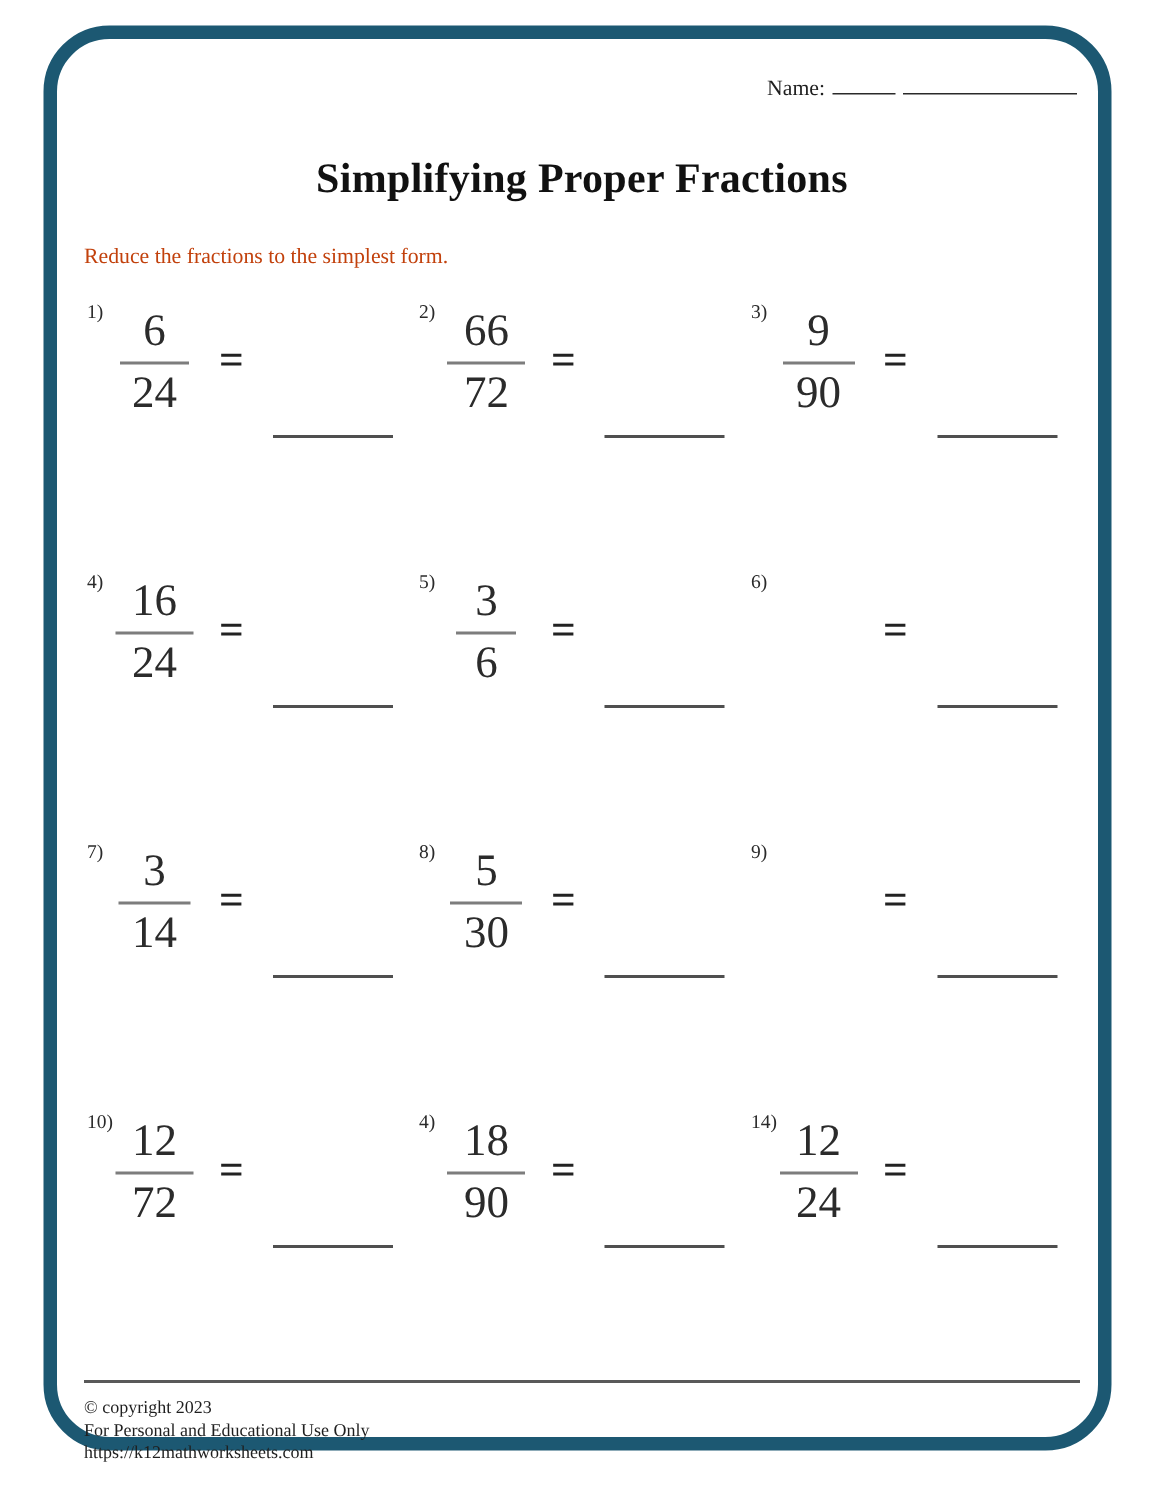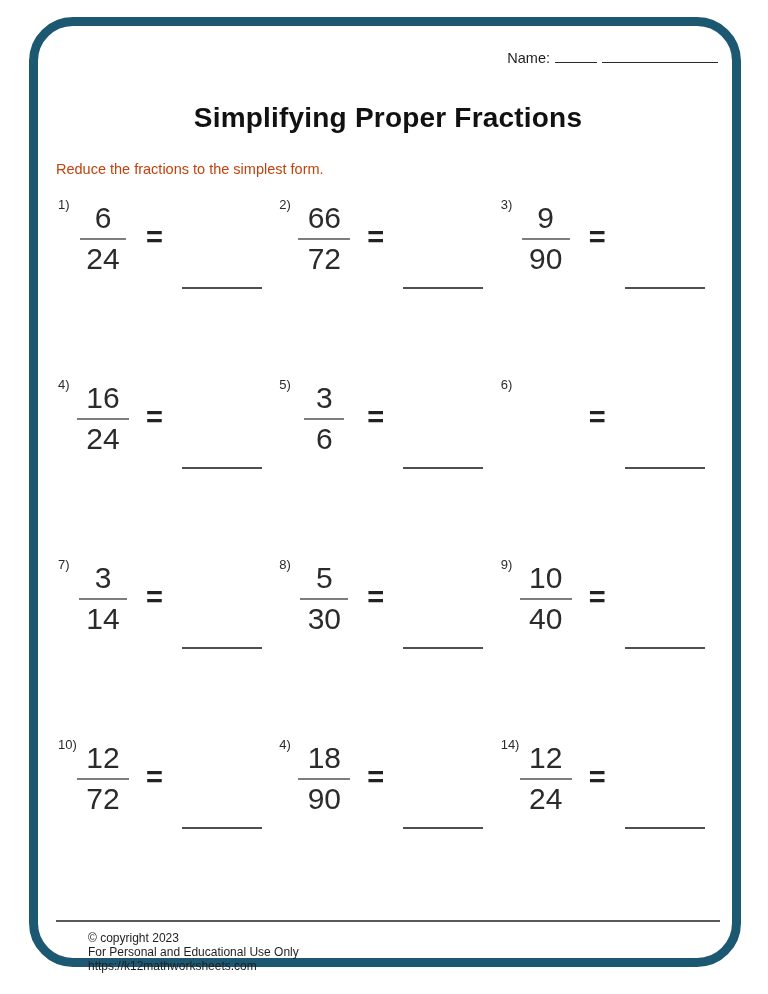--- a/index.html
+++ b/index.html
@@ -4,20 +4,21 @@
 <style>
   * { margin:0; padding:0; box-sizing:border-box; }
   html,body { background:#ffffff; }
   body { font-family:"Liberation Sans", sans-serif; color:#222; }
 
   .sheet {
     position:relative;
     width:768px; height:994px;
     background:#ffffff;
     overflow:hidden;
+    font-family:Liberation Serif, serif;
   }
 
   .frame {
     position:absolute;
     left:29px; top:17px; right:27px; bottom:27px;
     border:9px solid #1c5872;
     border-radius:44px;
     pointer-events:none;
   }
 
@@ -98,21 +99,21 @@
     left:56px; right:48px; top:920px;
     border-top:2px solid #595959;
     padding-top:9px;
     display:flex;
     justify-content:space-between;
     align-items:baseline;
     font-size:12px;
     color:#1f1f1f;
     flex-direction:column;
   }
-  .footer .center { flex:1; text-align:center;margin-left:32px; }
+  .footer .center { flex:1; text-align:center; }
   .footer .left, .footer .right { white-space:nowrap; }
 </style>
 </head>
 <body>
 
 <div class="sheet">
   <div class="frame" style="border-color: rgb(28, 88, 114);"></div>
 
   <div class="content">
 
@@ -204,25 +205,20 @@
           <span class="num">5</span>
           <span class="bar" style="width:48px"></span>
           <span class="den">30</span>
         </div>
         <span class="eq">=</span>
         <span class="blank"></span>
       </div>
 
       <div class="problem">
         <span class="pnum">9)</span>
-        <div class="frac">
-          <span class="num">10</span>
-          <span class="bar" style="width:52px"></span>
-          <span class="den">40</span>
-        </div>
         <span class="eq">=</span>
         <span class="blank"></span>
       </div>
 
       <div class="problem">
         <span class="pnum">10)</span>
         <div class="frac">
           <span class="num">12</span>
           <span class="bar" style="width:52px"></span>
           <span class="den">72</span>

